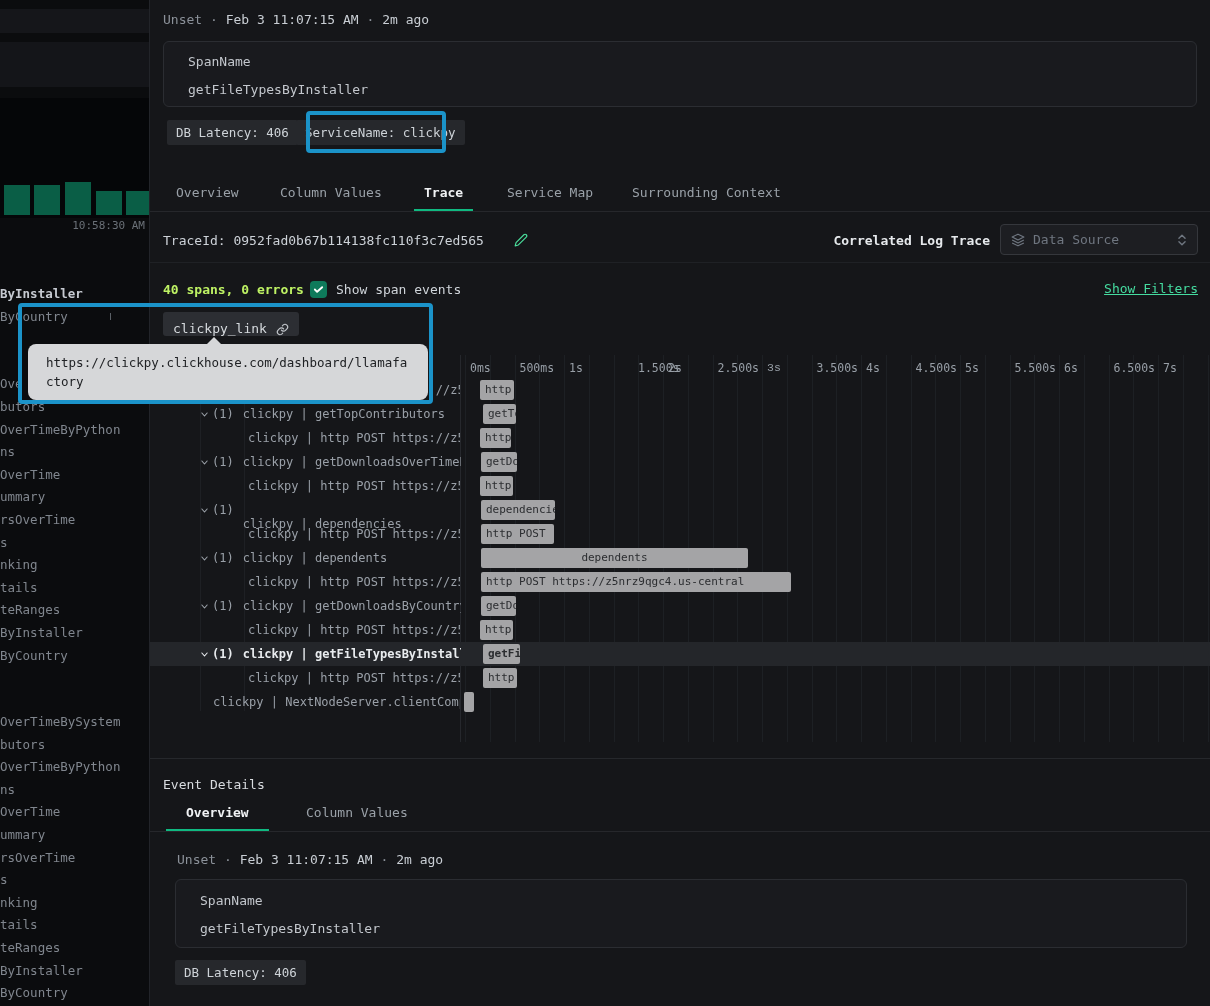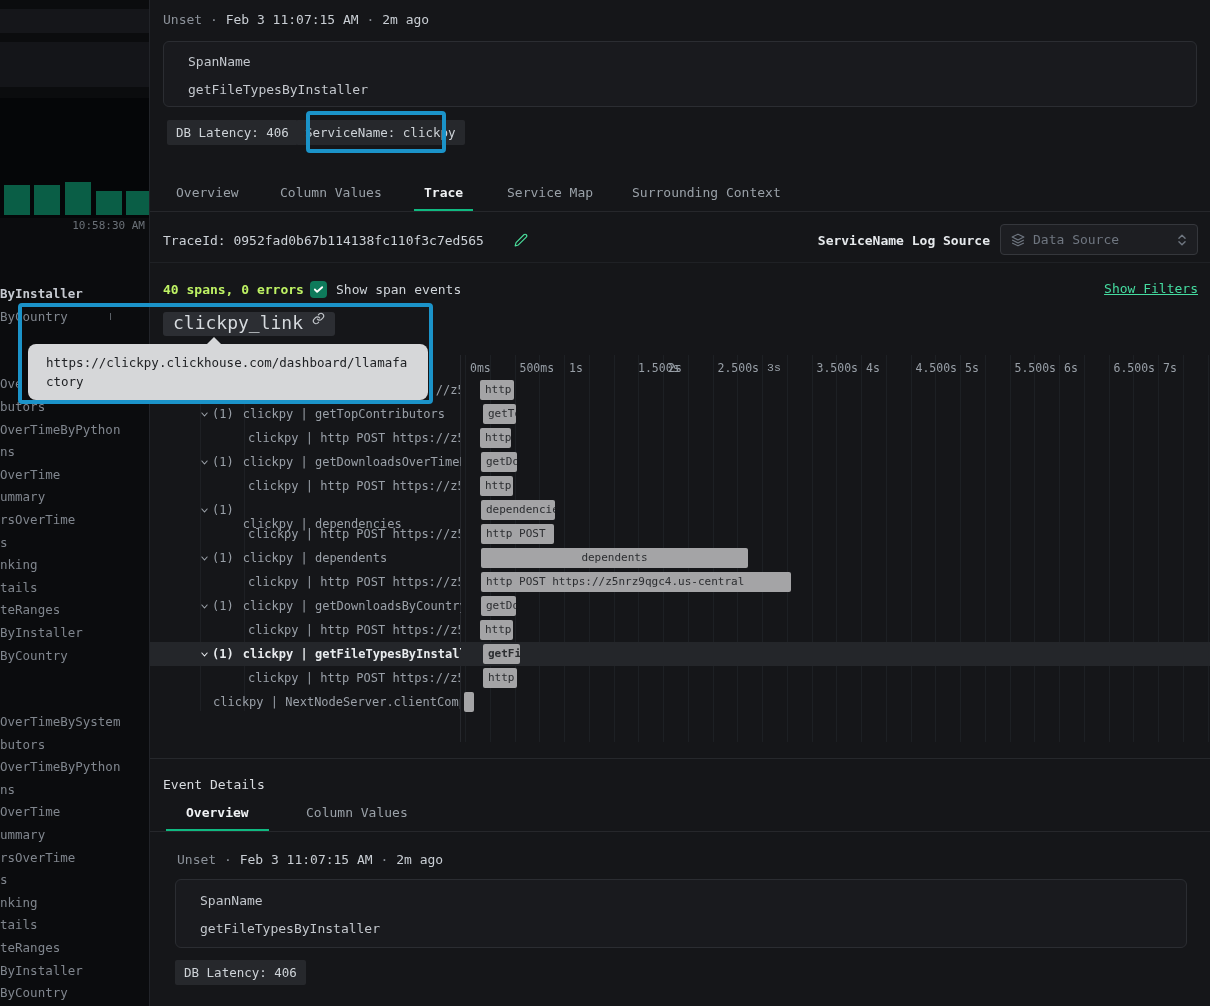--- a/index.html
+++ b/index.html
@@ -68,21 +68,21 @@
   .sbar { position:absolute; height:20px; background:#a4a4a6; border-radius:2px; color:#2b2d30;
           font-size:11px; line-height:20px; padding:0 5px; white-space:nowrap; overflow:hidden; cursor:pointer; }
   .sbar.center { text-align:center; }
 
   #section-divider { position:absolute; left:0; top:758px; width:1060px; height:1px; background:#26282c; }
   #tid-border { position:absolute; left:0; top:262px; width:1060px; height:1px; background:#1f2125; }
   #event-details-title { position:absolute; left:13px; top:777px; font-size:13px; color:#d9dce0; }
 
   
   #link-chip { position:absolute; left:163px; top:312px; height:24px; background:#2c2e33; border-radius:3px;
-               display:flex; align-items:flex-start; gap:9px; padding:0 10px; color:#d6dade; font-size:18px;
+               display:flex; align-items:flex-end; gap:9px; padding:0 10px; color:#d6dade; font-size:13px;
                cursor:pointer; z-index:40; }
   #tooltip { position:absolute; left:28px; top:344px; width:400px; background:#d6d7d9; border-radius:8px;
              padding:9px 18px; font-size:12.5px; line-height:19px; color:#202225;
              word-break:break-all; z-index:41; }
   #tooltip::before { content:""; position:absolute; left:178px; top:-7px; border-left:8px solid transparent;
              border-right:8px solid transparent; border-bottom:8px solid #d6d7d9; }
   #ann-link { left:18px; top:303px; width:415px; height:101px; z-index:42; }
   #ann-badge { left:156px; top:111px; width:140px; height:42px; }
 
   svg { display:block; }
@@ -173,21 +173,21 @@
       <span>TraceId:</span>
       <span> </span>
       <span>0952fad0b67b114138fc110f3c7ed565</span>
       <span style="display:inline-block;width:14px;"></span>
       <span style="display:inline-block;vertical-align:-2px;">
         <svg width="14" height="14" viewBox="0 0 24 24" fill="none" stroke="#4ade9c" stroke-width="2" stroke-linecap="round" stroke-linejoin="round">
             <path d="M17 3a2.8 2.8 0 1 1 4 4L7.5 20.5 2 22l1.5-5.5Z"></path>
           </svg>
       </span>
     </div>
-    <div id="correlated-label">ServiceName Log Source</div>
+    <div id="correlated-label">Correlated Log Trace</div>
     <div id="ds-select">
       <span>
         <svg width="14" height="14" viewBox="0 0 24 24" fill="none" stroke="#6f7680" stroke-width="2" stroke-linejoin="round">
             <path d="M12 2 2 7l10 5 10-5-10-5Z"></path>
             <path d="m2 12 10 5 10-5"></path>
             <path d="m2 17 10 5 10-5"></path>
           </svg>
       </span>
       <span class="grow">Data Source</span>
       <span>

